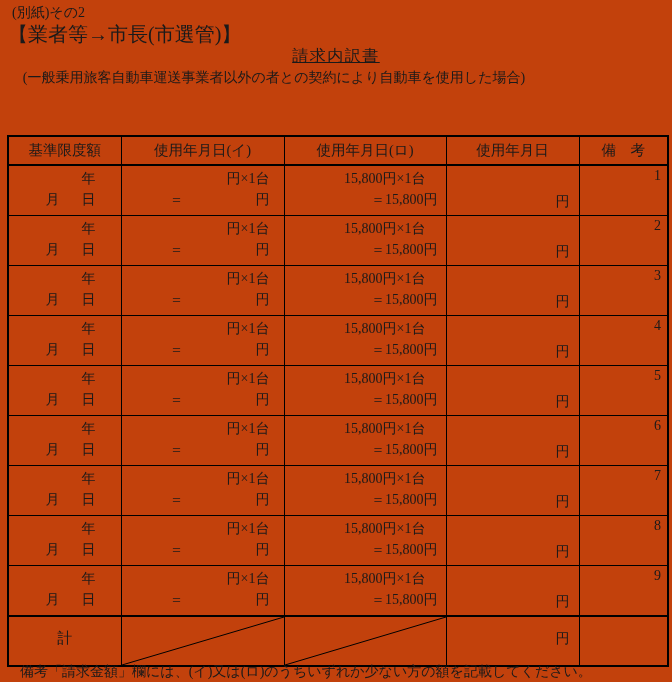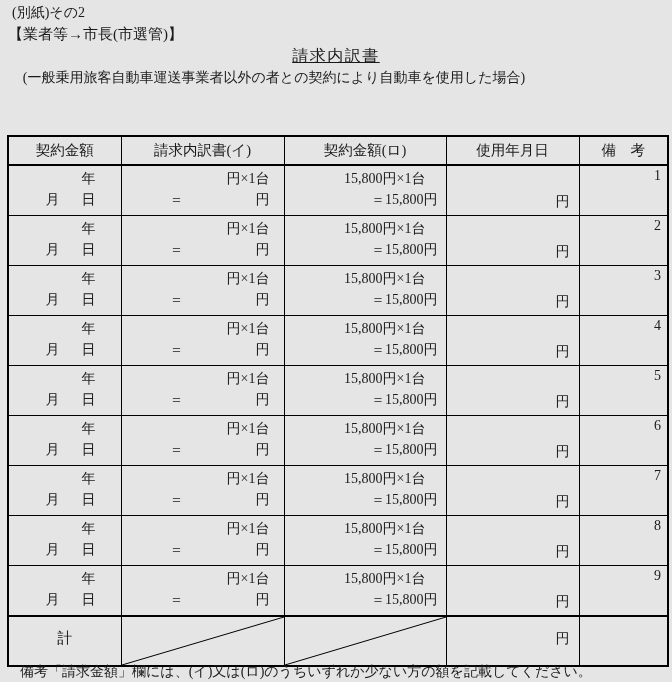--- a/index.html
+++ b/index.html
@@ -2,24 +2,24 @@
 <html><head>
 <meta charset="utf-8">
 <style>
   * { margin: 0; padding: 0; box-sizing: border-box; }
   html, body { background: #fff; }
   body {
     width: 672px; height: 682px;
     font-family: "Liberation Serif", "DejaVu Serif", serif;
     color: #1a1a1a;
   }
-  .page { position: relative; width: 672px; height: 682px; background: #e5e5e5; overflow: hidden; }
+  .page { position: relative; width: 672px; height: 682px; background: #c2410c; overflow: hidden; }
 
   .corner-note   { position: absolute; top: 4px;  left: 12px; font-size: 14px; line-height: 18px; }
-  .routing-note  { position: absolute; top: 25px; left: 8px;  font-size: 15px; line-height: 19px; }
+  .routing-note  { position: absolute; top: 25px; left: 8px;  font-size: 20px; line-height: 19px; }
   .doc-title     { position: absolute; top: 46px; left: 0; width: 672px; text-align: center;
                    font-size: 16px; letter-spacing: 1.5px; line-height: 20px; text-decoration: underline; }
   .doc-subtitle  { position: absolute; top: 68px; left: 0; width: 548px; text-align: center;
                    font-size: 14px; line-height: 19px; }
   .section-heading { position: absolute; top: 111px; left: 14px; font-size: 14px; line-height: 19px; }
   .section-heading .section-label { margin-left: 18px; }
 
   table.billing {
     position: absolute; top: 135px; left: 7px;
     width: 660px; border-collapse: collapse; table-layout: fixed;
@@ -76,23 +76,23 @@
   <table class="billing">
     <colgroup>
       <col style="width:113px">
         <col style="width:163px">
         <col style="width:162px">
         <col style="width:133px">
         <col style="width:89px">
     </colgroup>
     <thead>
       <tr>
-        <th>契約金額</th>
-        <th>請求内訳書(イ)</th>
-        <th>契約金額(ロ)</th>
+        <th>基準限度額</th>
+        <th>使用年月日(イ)</th>
+        <th>使用年月日(ロ)</th>
         <th>使用年月日</th>
         <th>備　考</th>
       </tr>
     </thead>
     <tbody>
       <tr>
         <td>
           <div class="cell">
             <div class="line l-year">年</div>
             <div class="line l-md">

